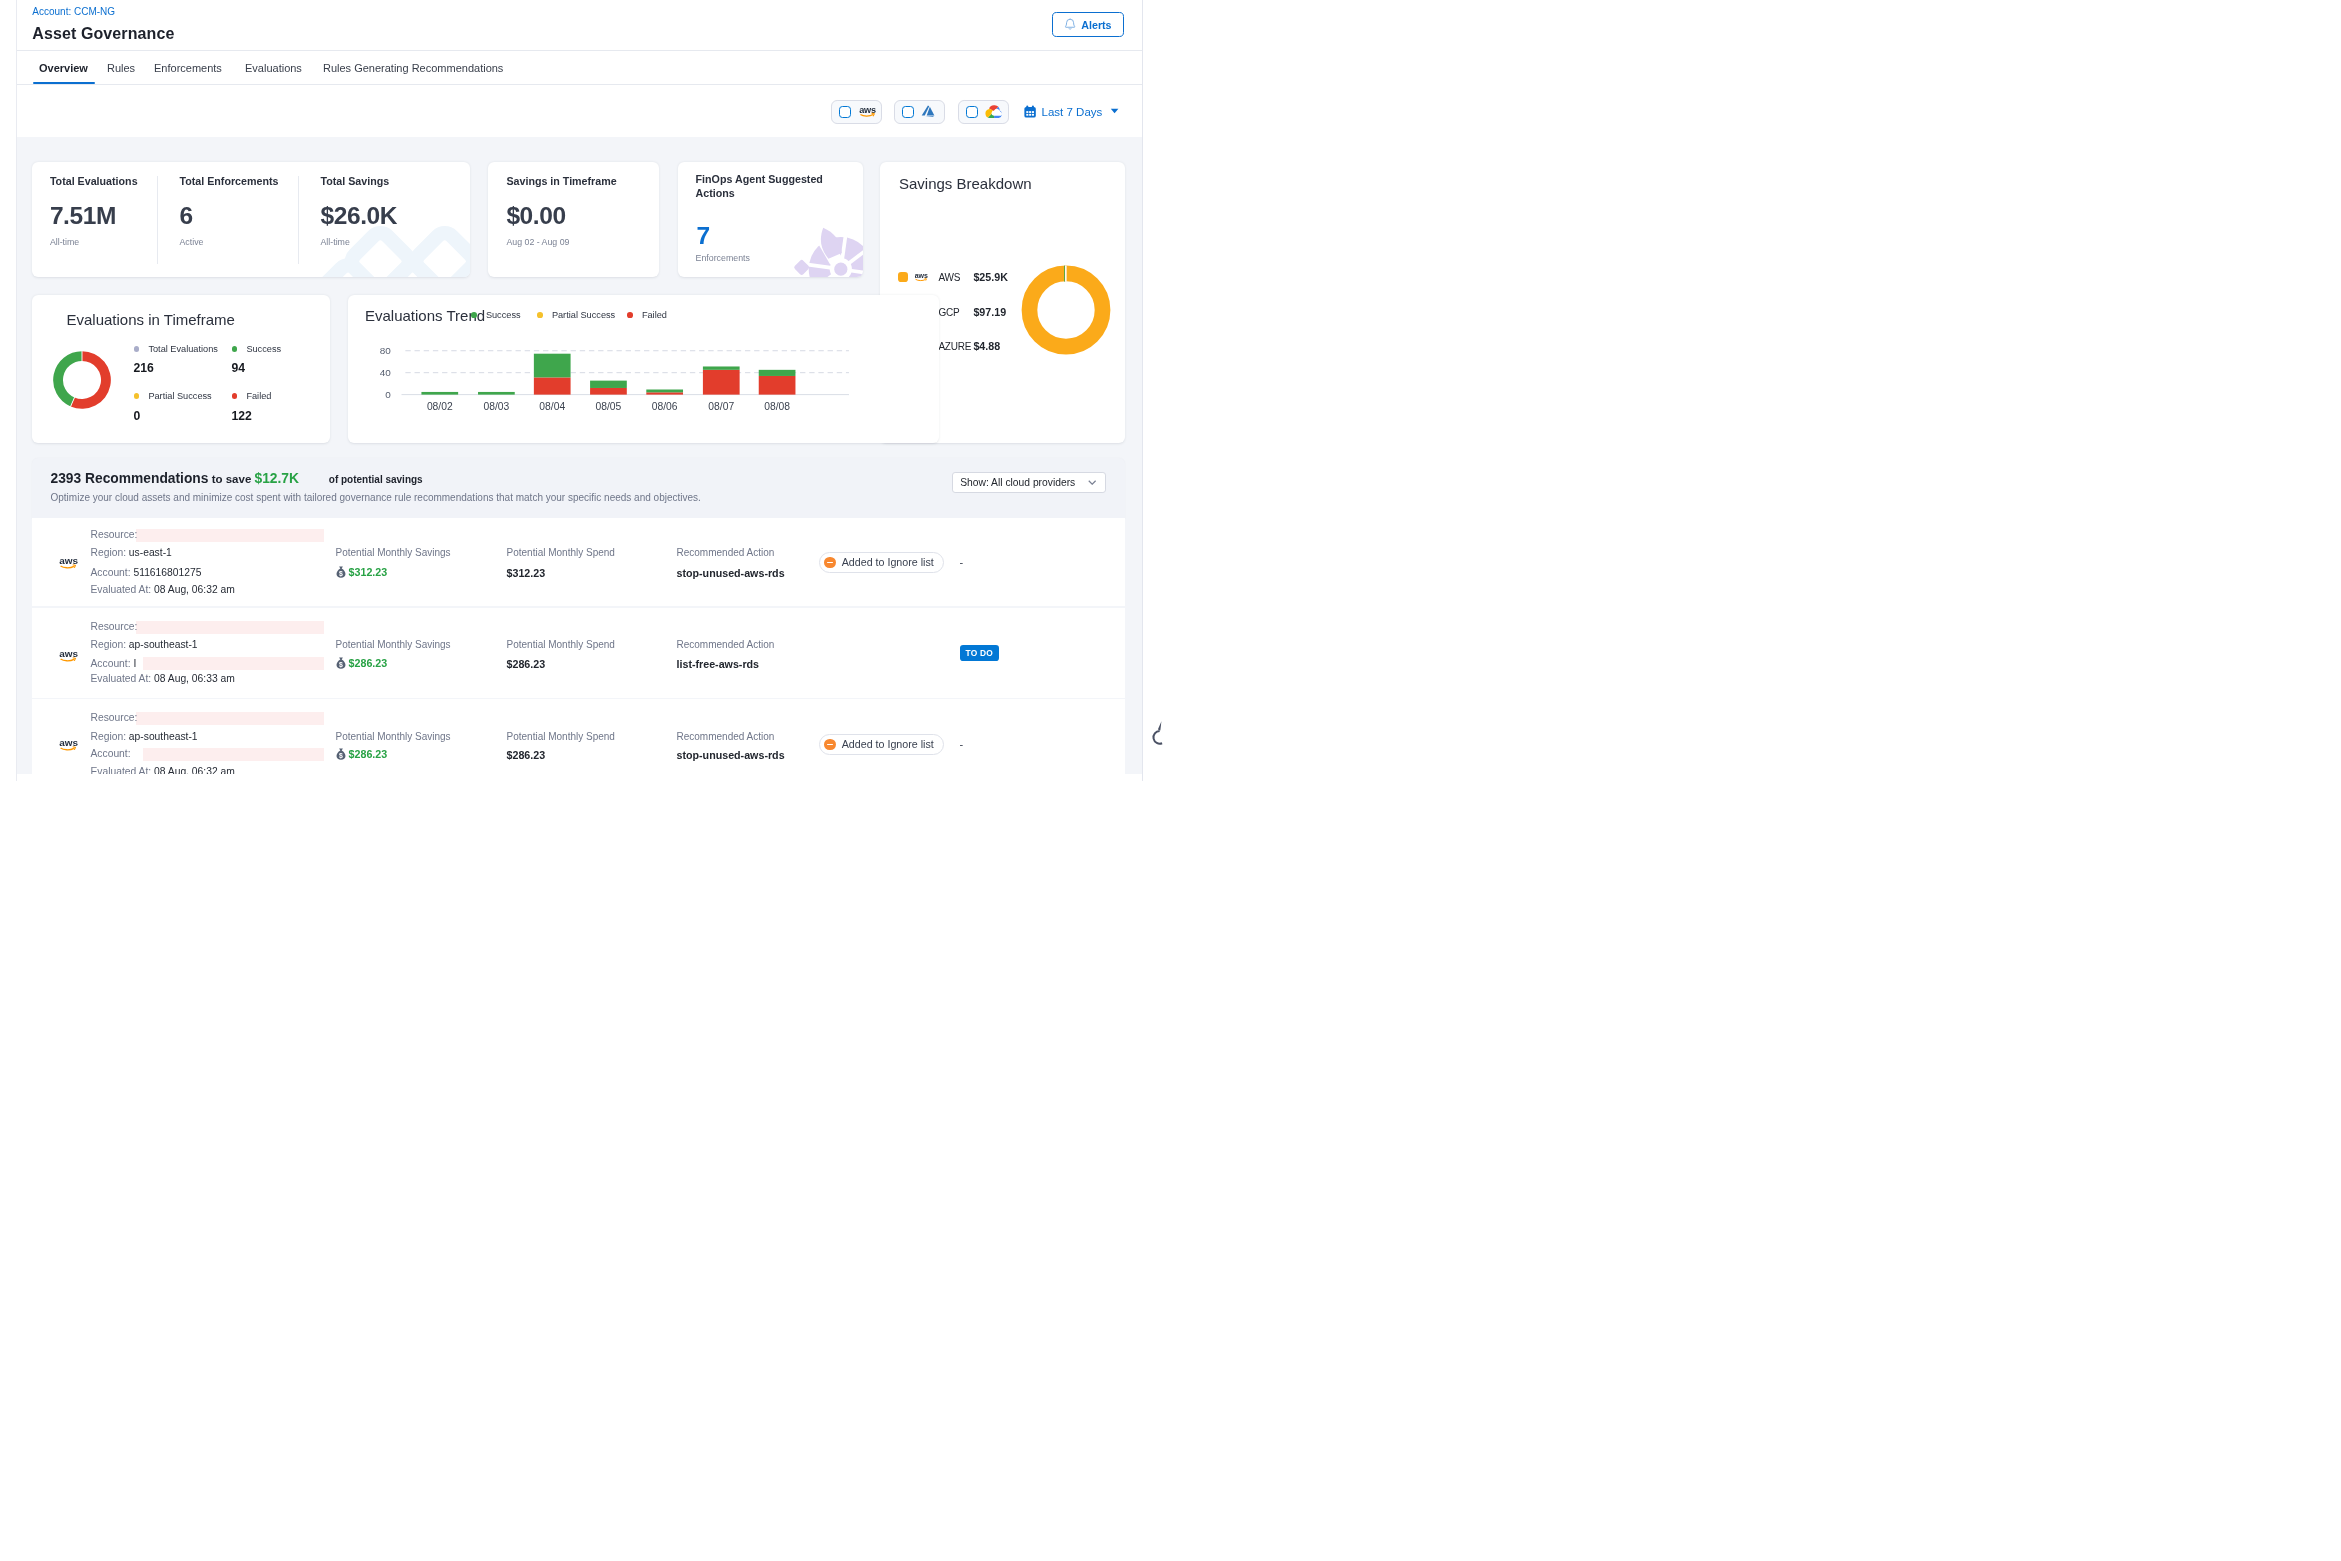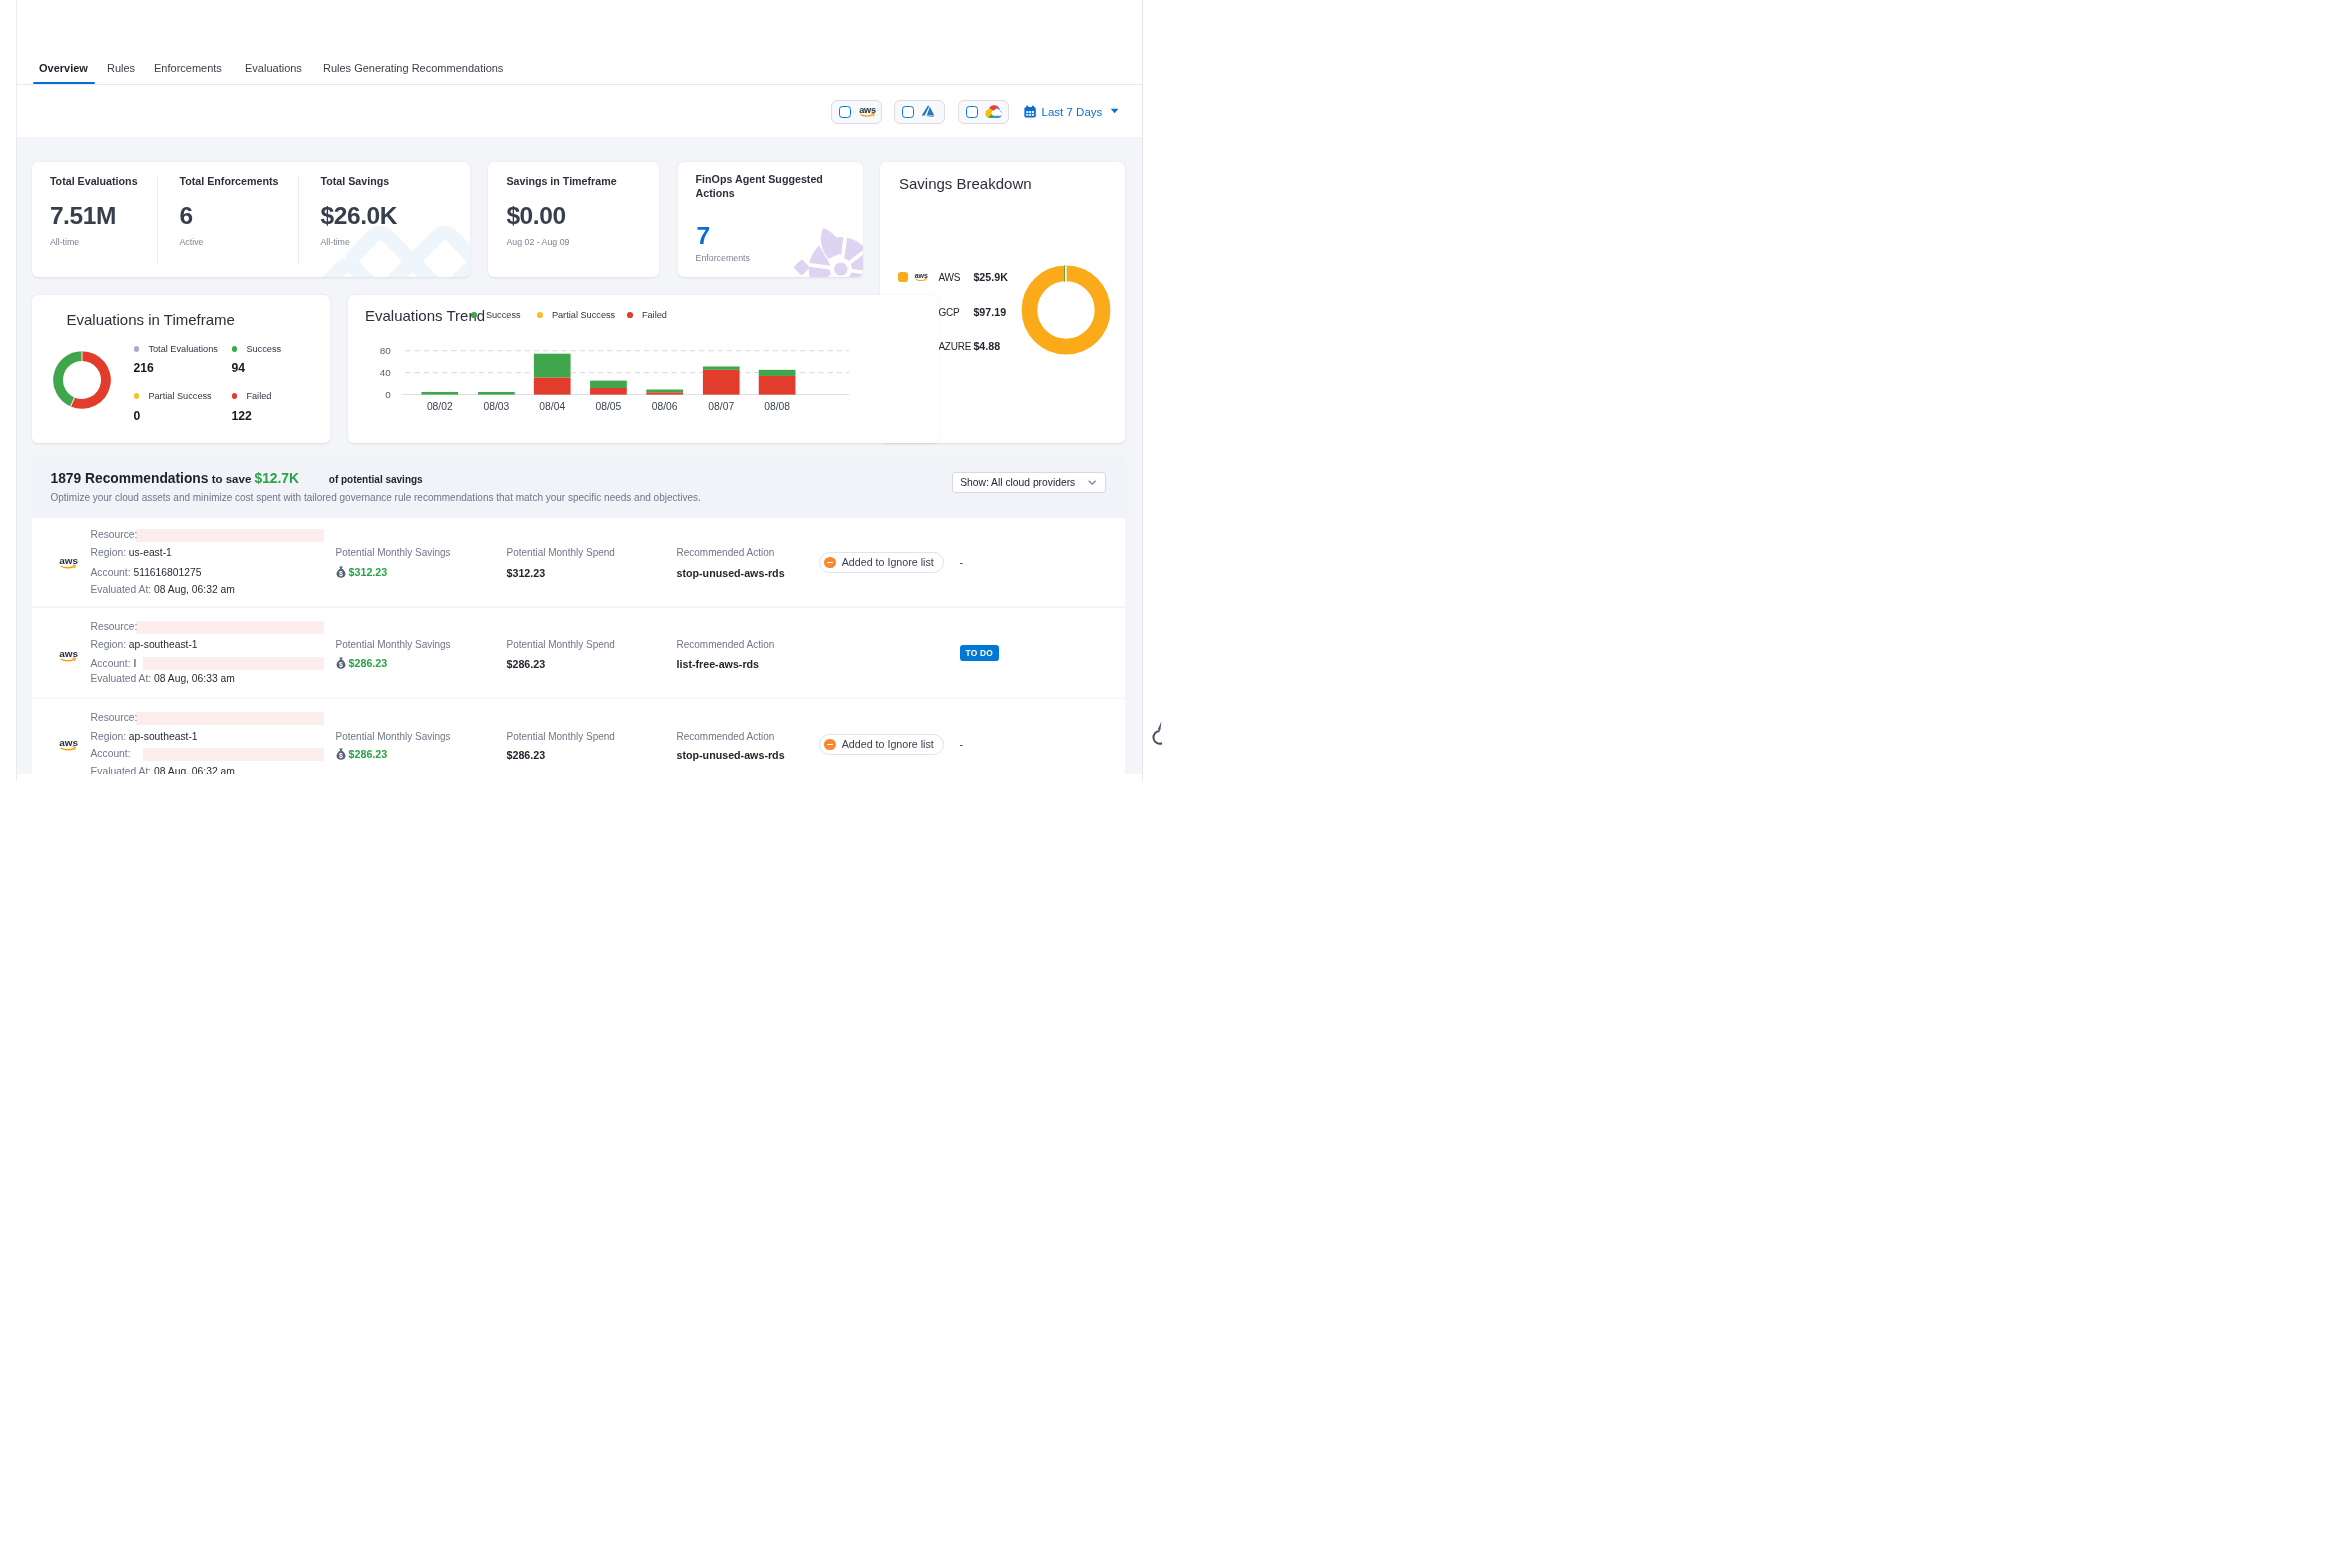--- a/index.html
+++ b/index.html
@@ -63,20 +63,32 @@
 .elbl { font-size:9.2px; color:#2f3542; }
 .elval { position:absolute; font-size:12.2px; font-weight:bold; color:#16191f; }
 .rl { position:absolute; font-size:10.3px; color:#6f7689; }
 .rv { color:#262b35; }
 .awsr { position:absolute; }
 </style>
 </head>
 <body>
 <div class="leftstrip"></div>
 <div class="app">
+  <div class="hdr">
+    <div class="acct">Account: CCM-NG</div>
+    <div class="title">Asset Governance</div>
+    <div class="alerts">
+      <svg width="12.2" height="13" viewBox="0 0 16 17">
+          <path d="M8 1.6 a4.6 4.6 0 0 1 4.6 4.6 c0 2.5 0.7 4 1.5 5.1 a0.5 0.5 0 0 1 -0.4 0.8 H2.3 a0.5 0.5 0 0 1 -0.4 -0.8 c0.8-1.1 1.5-2.6 1.5-5.1 A4.6 4.6 0 0 1 8 1.6 Z" fill="none" stroke="#7fb0e3" stroke-width="1.3"></path>
+          <path d="M6.5 13.6 a1.6 1.6 0 0 0 3 0" fill="none" stroke="#7fb0e3" stroke-width="1.3"></path>
+          <path d="M8 1.6 v-1" stroke="#7fb0e3" stroke-width="1.3"></path>
+        </svg>
+      <span>Alerts</span>
+    </div>
+  </div>
   <div class="tabs">
     <div class="tab active" style="left:22px;">Overview</div>
     <div class="tab" style="left:90px;">Rules</div>
     <div class="tab" style="left:137px;">Enforcements</div>
     <div class="tab" style="left:228px;">Evaluations</div>
     <div class="tab" style="left:306px;">Rules Generating Recommendations</div>
     <div class="tabline"></div>
   </div>
   <div class="frow">
     <div class="provbtn" style="left:814px;">
@@ -308,21 +320,21 @@
           <text x="340.5" y="150">08/05</text>
           <text x="414" y="150">08/06</text>
           <text x="488" y="150">08/07</text>
           <text x="561" y="150">08/08</text>
         </g>
       </svg>
     </div>
     <div class="recsec">
       <div class="rechead">
         <div style="position:absolute;left:19px;top:13px;font-size:13.8px;">
-          <span style="font-weight:bold;color:#1d212b;">1879 Recommendations</span><span style="font-size:11.5px;font-weight:bold;color:#1d212b;"> to save </span><span style="font-weight:bold;color:#28a245;">$12.7K</span><span style="font-size:10px;font-weight:bold;color:#1d212b;margin-left:27px;"> of potential savings</span>
+          <span style="font-weight:bold;color:#1d212b;">2393 Recommendations</span><span style="font-size:11.5px;font-weight:bold;color:#1d212b;"> to save </span><span style="font-weight:bold;color:#28a245;">$12.7K</span><span style="font-size:10px;font-weight:bold;color:#1d212b;margin-left:27px;"> of potential savings</span>
         </div>
         <div style="position:absolute;left:19px;top:34px;font-size:10px;color:#6f7689;">Optimize your cloud assets and minimize cost spent with tailored governance rule recommendations that match your specific needs and objectives.</div>
         <div style="position:absolute;right:19px;top:13.8px;width:154px;height:21.4px;background:#fff;border:0.8px solid #d6d9e2;border-radius:3.1px;font-size:10.3px;color:#22262e;display:flex;align-items:center;padding:0 7.7px;justify-content:space-between;">
           <span>Show: All cloud providers</span>
           <svg width="8.4" height="5.4" viewBox="0 0 11 7">
               <path d="M1 1 L5.5 5.5 L10 1" fill="none" stroke="#7b8294" stroke-width="1.6"></path>
             </svg>
         </div>
       </div>
       <div class="rrow" style="top:60px; height:88px;">

